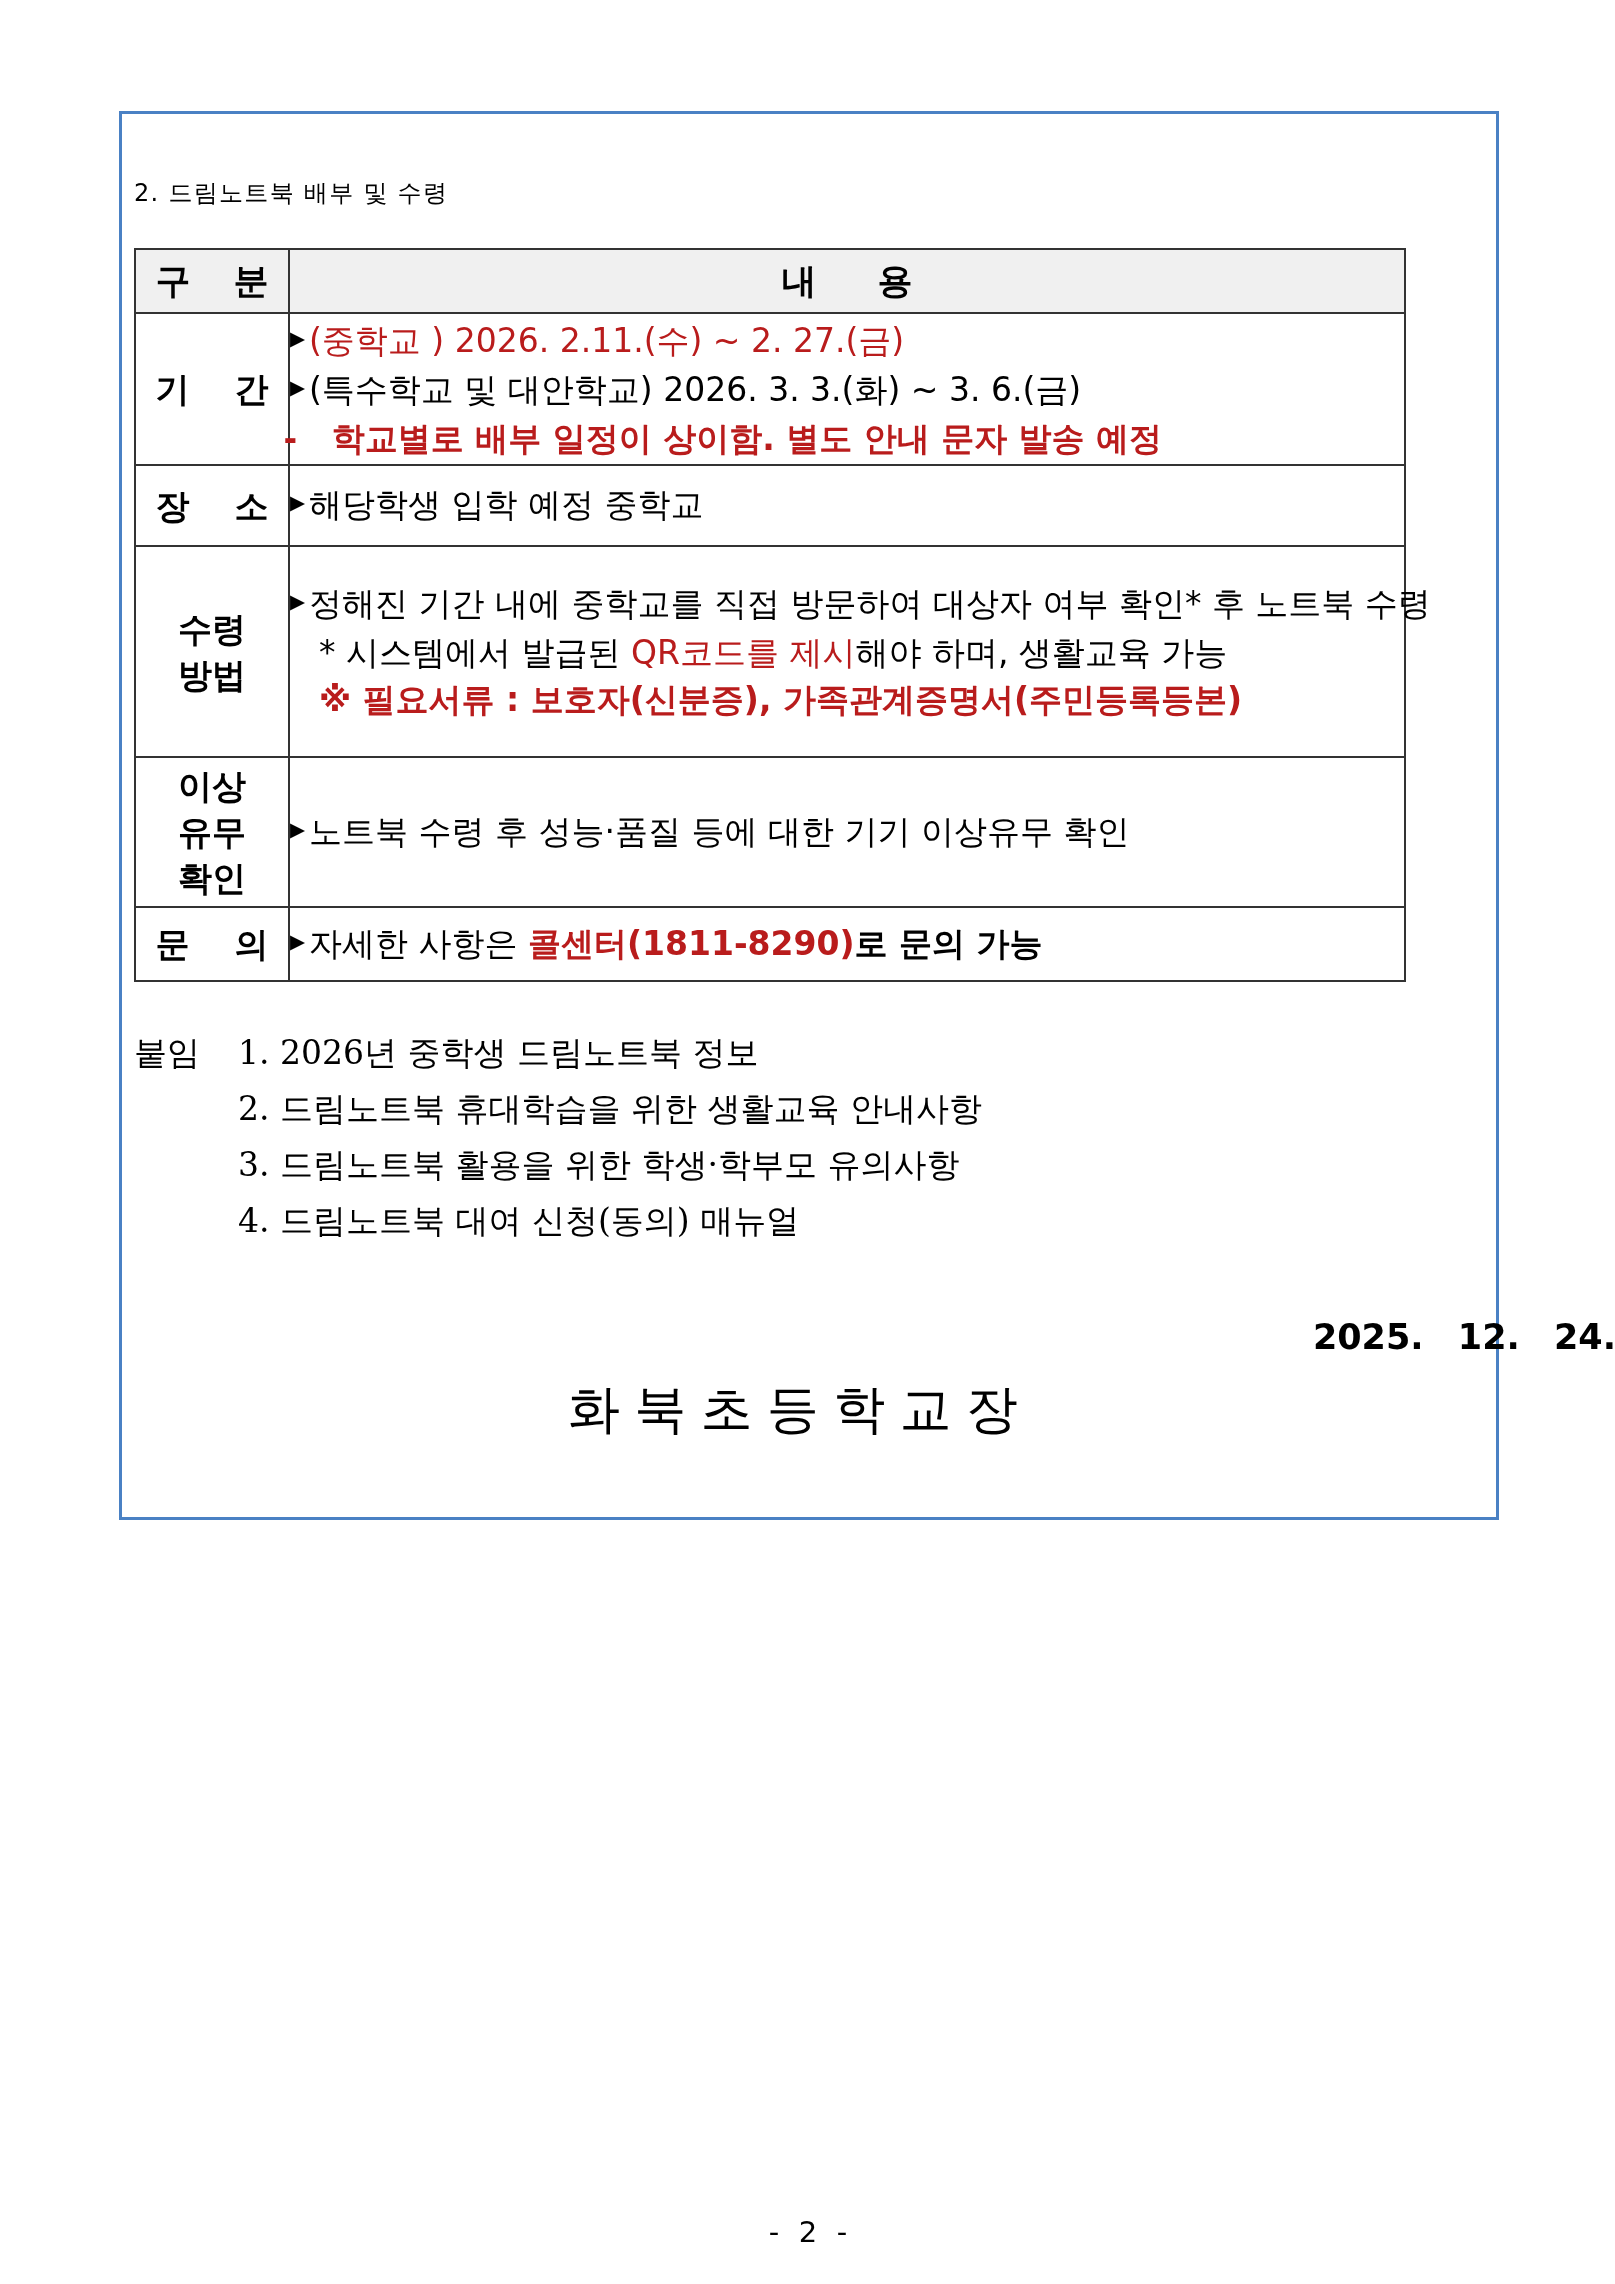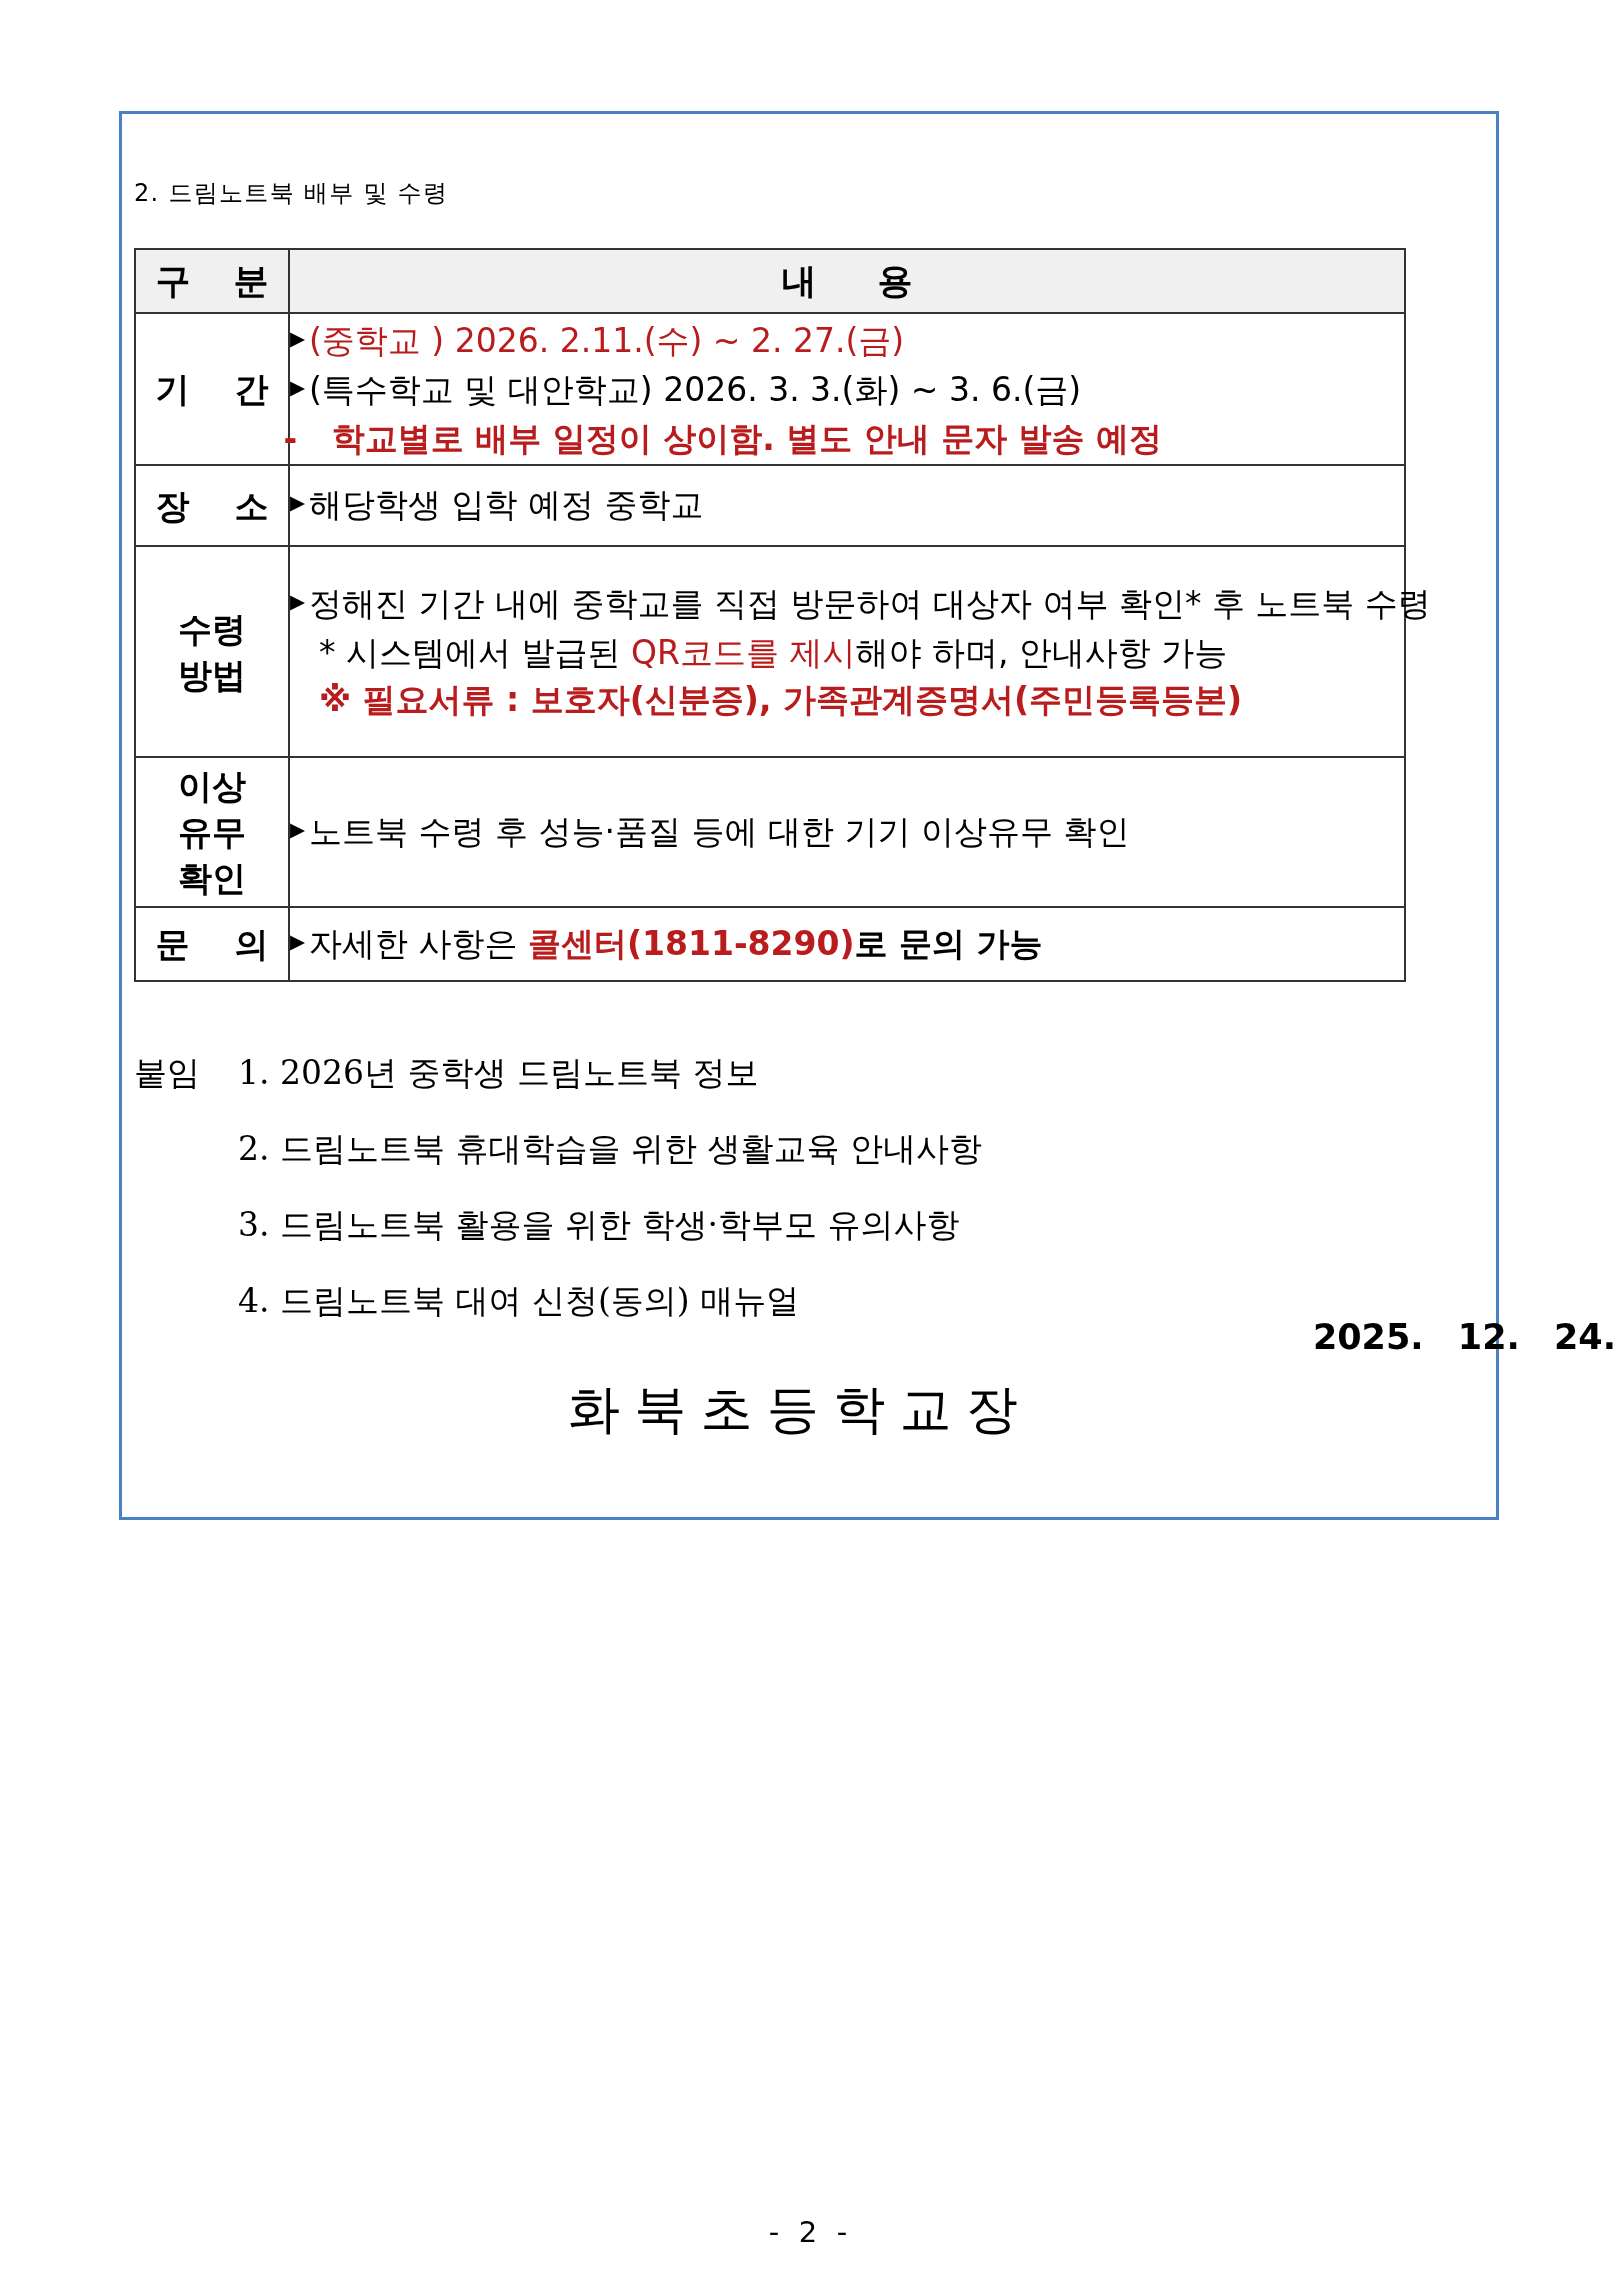--- a/index.html
+++ b/index.html
@@ -17,21 +17,21 @@
   .lbl { text-align:center; font-weight:bold; font-size:34px; line-height:46px; }
   .spread { display:flex; justify-content:space-between; padding:0 19.6px; }
   .content { padding:0 13px 0 21px; font-size:33px; line-height:47px; white-space:nowrap; }
   .blue { color:#b91c1c; }
   .b { font-weight:bold; }
   .tri { display:inline-block; font-size:19.6px; vertical-align:middle; margin-right:3.9px;
          position:relative; top:-3.9px; }
   .indent1 { padding-left:29px; }
   .attach { position:absolute; left:134px; top:1025px; font-family:"DejaVu Serif","Liberation Serif",serif;
             font-size:33px; line-height:56px; }
-  .attach .row { display:flex; white-space:nowrap;margin-top:20px; }
+  .attach .row { display:flex; white-space:nowrap; }
   .attach .tag { width:104px; }
   .date { position:absolute; left:0; width:1616px; top:1317px; text-align:right;
           font-size:35px; font-weight:bold; word-spacing:22px; }
   .sign { position:absolute; left:0; width:1600px; top:1375px; text-align:center;
           font-size:52px; font-weight:normal; letter-spacing:14.3px; }
   .pagenum { position:absolute; left:0; width:1616px; top:2215px; text-align:center;
              font-size:29px; word-spacing:10.4px; }
 </style>
 </head>
 <body>
@@ -82,21 +82,21 @@
     </td>
   </tr>
 
   <tr style="height:211px;">
     <td class="lbl">
       <div>수령</div>
       <div>방법</div>
     </td>
     <td class="content">
       <div><span class="tri">▶</span><span>정해진 기간 내에 중학교를 직접 방문하여 대상자 여부 확인* 후 노트북 수령</span></div>
-      <div class="indent1"><span>* 시스템에서 발급된 </span><span class="blue">QR코드를 제시</span><span>해야 하며, 안내사항 가능</span></div>
+      <div class="indent1"><span>* 시스템에서 발급된 </span><span class="blue">QR코드를 제시</span><span>해야 하며, 생활교육 가능</span></div>
       <div class="indent1 blue b">※ 필요서류 : 보호자(신분증), 가족관계증명서(주민등록등본)</div>
     </td>
   </tr>
 
   <tr style="height:150px;border-radius:15px;">
     <td class="lbl">
       <div>이상</div>
       <div>유무</div>
       <div>확인</div>
     </td>

